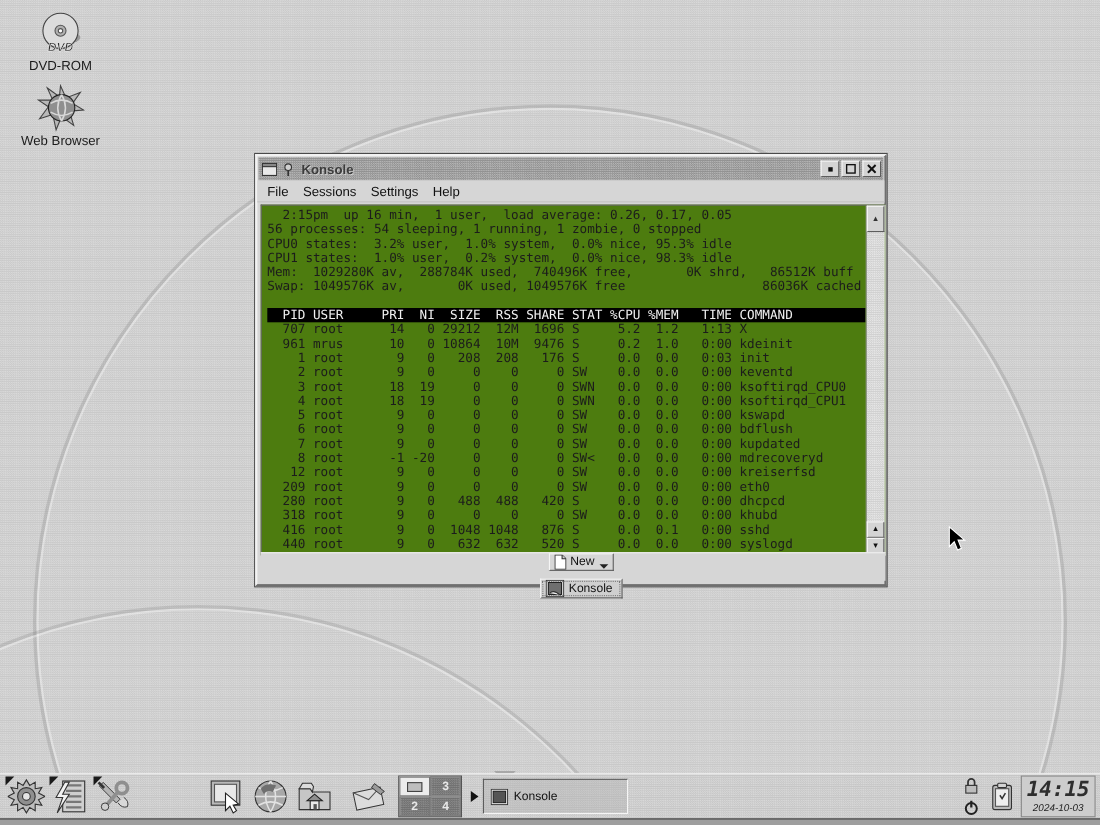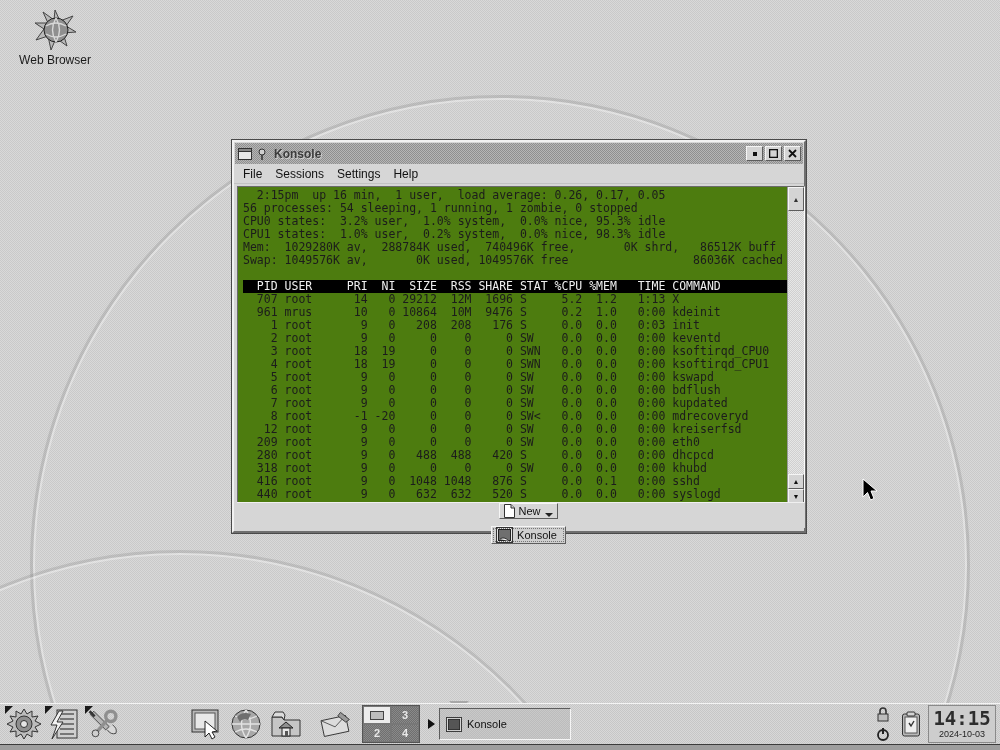--- a/index.html
+++ b/index.html
@@ -88,21 +88,21 @@
            font-size:11px; font-weight:bold; color:#e8e8e8;
            background-image:repeating-conic-gradient(#8a8a8a 0% 25%, #6f6f6f 0% 50%); background-size:2px 2px; }
   .pcell.active { background:#ececec; }
   .pcell.active .mini-win { width:14px; height:9px; background:#bdbdbd; border:1px solid #444; }
   .tasks-arrow { width:0; height:0; border-top:5px solid transparent; border-bottom:5px solid transparent;
                  border-left:7px solid #111; margin:0 4px 0 8px; }
   .task-btn { width:132px; height:32px; display:flex; align-items:center; gap:5px; padding:0 6px;
               border:1px solid; border-color:#5d5d5d #f5f5f5 #f5f5f5 #5d5d5d;
               background-image:repeating-conic-gradient(#c9c9c9 0% 25%, #bcbcbc 0% 50%); background-size:2px 2px;
               font-size:11px; color:#111; }
-  .tb-right { margin-left:auto; display:flex; align-items:center; gap:4px; }
+  .tb-right { margin-left:auto; display:flex; align-items:center; gap:4px;font-style:italic; }
   .lockpower { display:flex; flex-direction:column; gap:1px; }
   .lp-btn { width:22px; height:18px; display:flex; align-items:center; justify-content:center; }
   .klipper { width:26px; height:34px; display:flex; align-items:center; justify-content:center; }
   .clock { width:68px; height:38px; display:flex; flex-direction:column; align-items:center; justify-content:center;
            border:1px solid #8a8a8a; background:#cdcdcd; }
   .clock .time { font-family:"DejaVu Sans Mono", monospace; font-weight:bold; font-size:19px; line-height:19px;
                  color:#2e2e2e; letter-spacing:0px; }
   .clock .date { font-size:9px; color:#1f1f1f; margin-top:1px; }
 
   
@@ -111,20 +111,30 @@
 </head>
 <body>
 
 <div class="arc" id="arc1"></div>
 <div class="arc" id="arc2"></div>
 <div id="swoosh-arrow"></div>
 
 <div class="desk-icons">
   <div class="dicon">
     <svg viewBox="0 0 44 44">
+      <ellipse cx="24" cy="26" rx="16" ry="6" fill="#9a9a9a"></ellipse>
+      <circle cx="22" cy="20" r="16" fill="#dcdcdc" stroke="#444"></circle>
+      <circle cx="22" cy="20" r="5" fill="#b0b0b0" stroke="#555"></circle>
+      <circle cx="22" cy="20" r="2" fill="#fff" stroke="#555"></circle>
+      <text x="22" y="38" font-size="11" font-weight="bold" font-style="italic" text-anchor="middle" fill="#2e2e2e" stroke="#fff" stroke-width="0.4">DVD</text>
+    </svg>
+    <div class="lbl">DVD-ROM</div>
+  </div>
+  <div class="dicon">
+    <svg viewBox="0 0 44 44">
       <polygon points="22,2 27,13 40,8 33,18 43,24 30,25 34,38 23,30 18,42 15,28 3,32 11,21 2,15 15,15 10,4 21,12" fill="#b9b9b9" stroke="#444"></polygon>
       <circle cx="23" cy="22" r="12" fill="#8f8f8f" stroke="#222"></circle>
       <path d="M13 18 q10 -6 20 0 M13 26 q10 6 20 0 M23 10 q-7 12 0 24 M23 10 q7 12 0 24" fill="none" stroke="#d8d8d8" stroke-width="1.4"></path>
     </svg>
     <div class="lbl">Web Browser</div>
   </div>
 </div>
 
 <div class="window">
   <div class="titlebar dither-mid">

